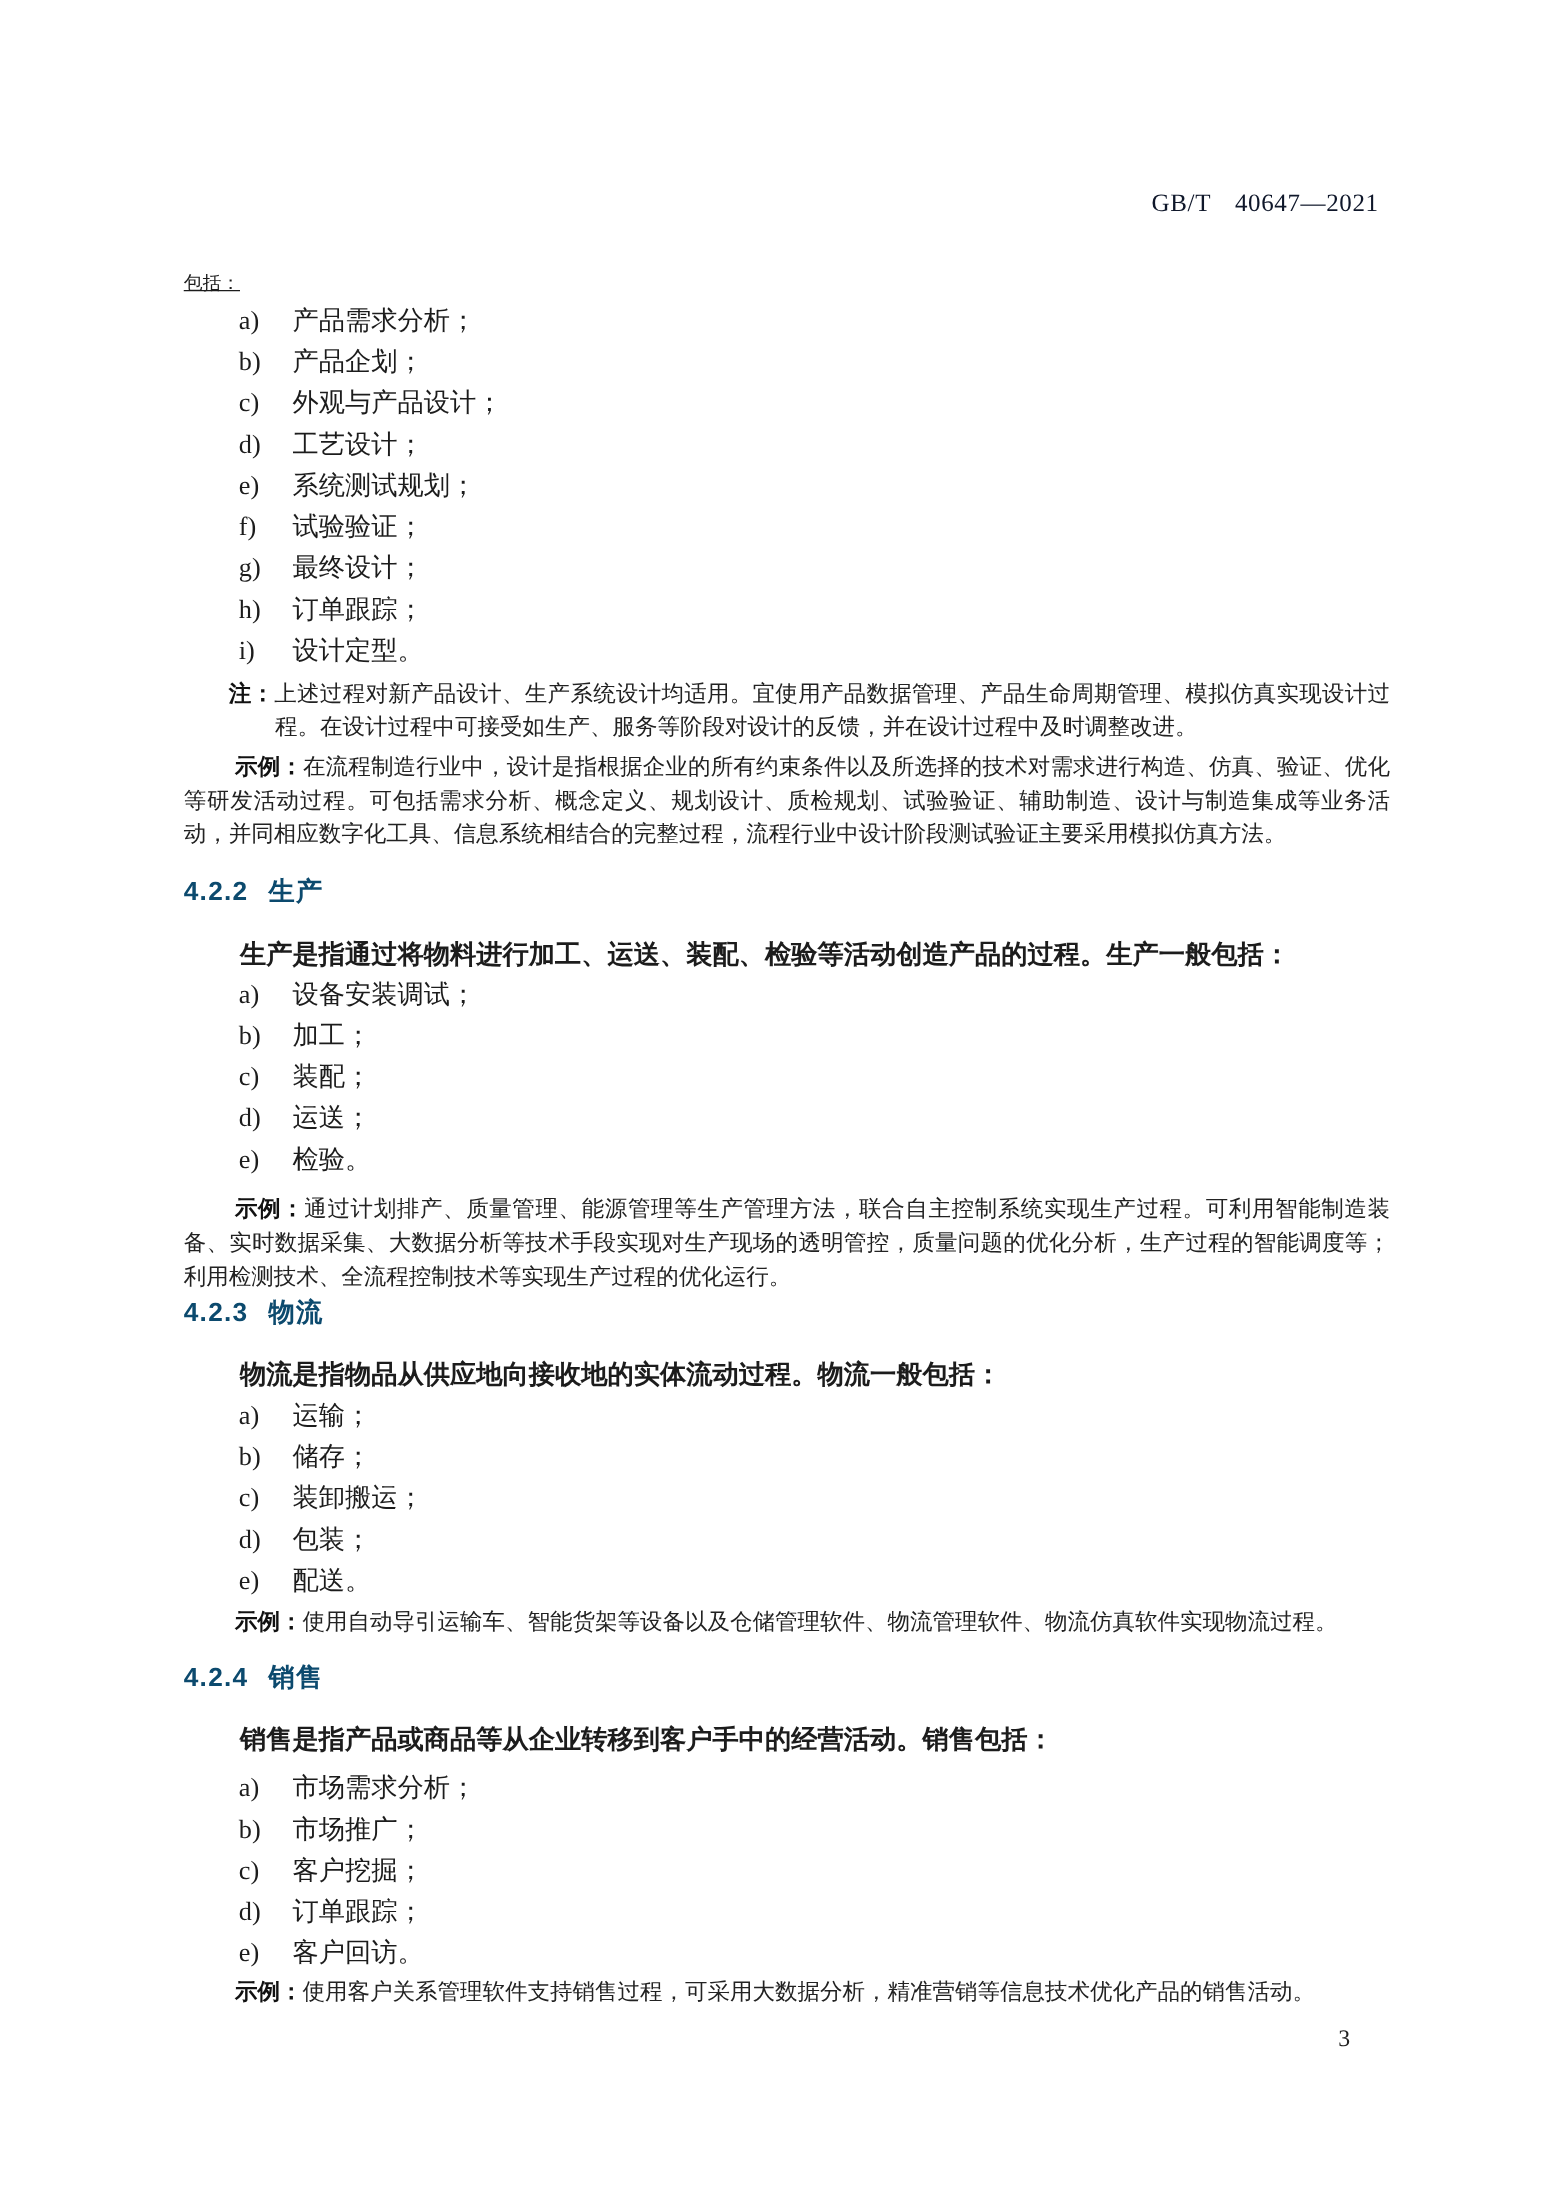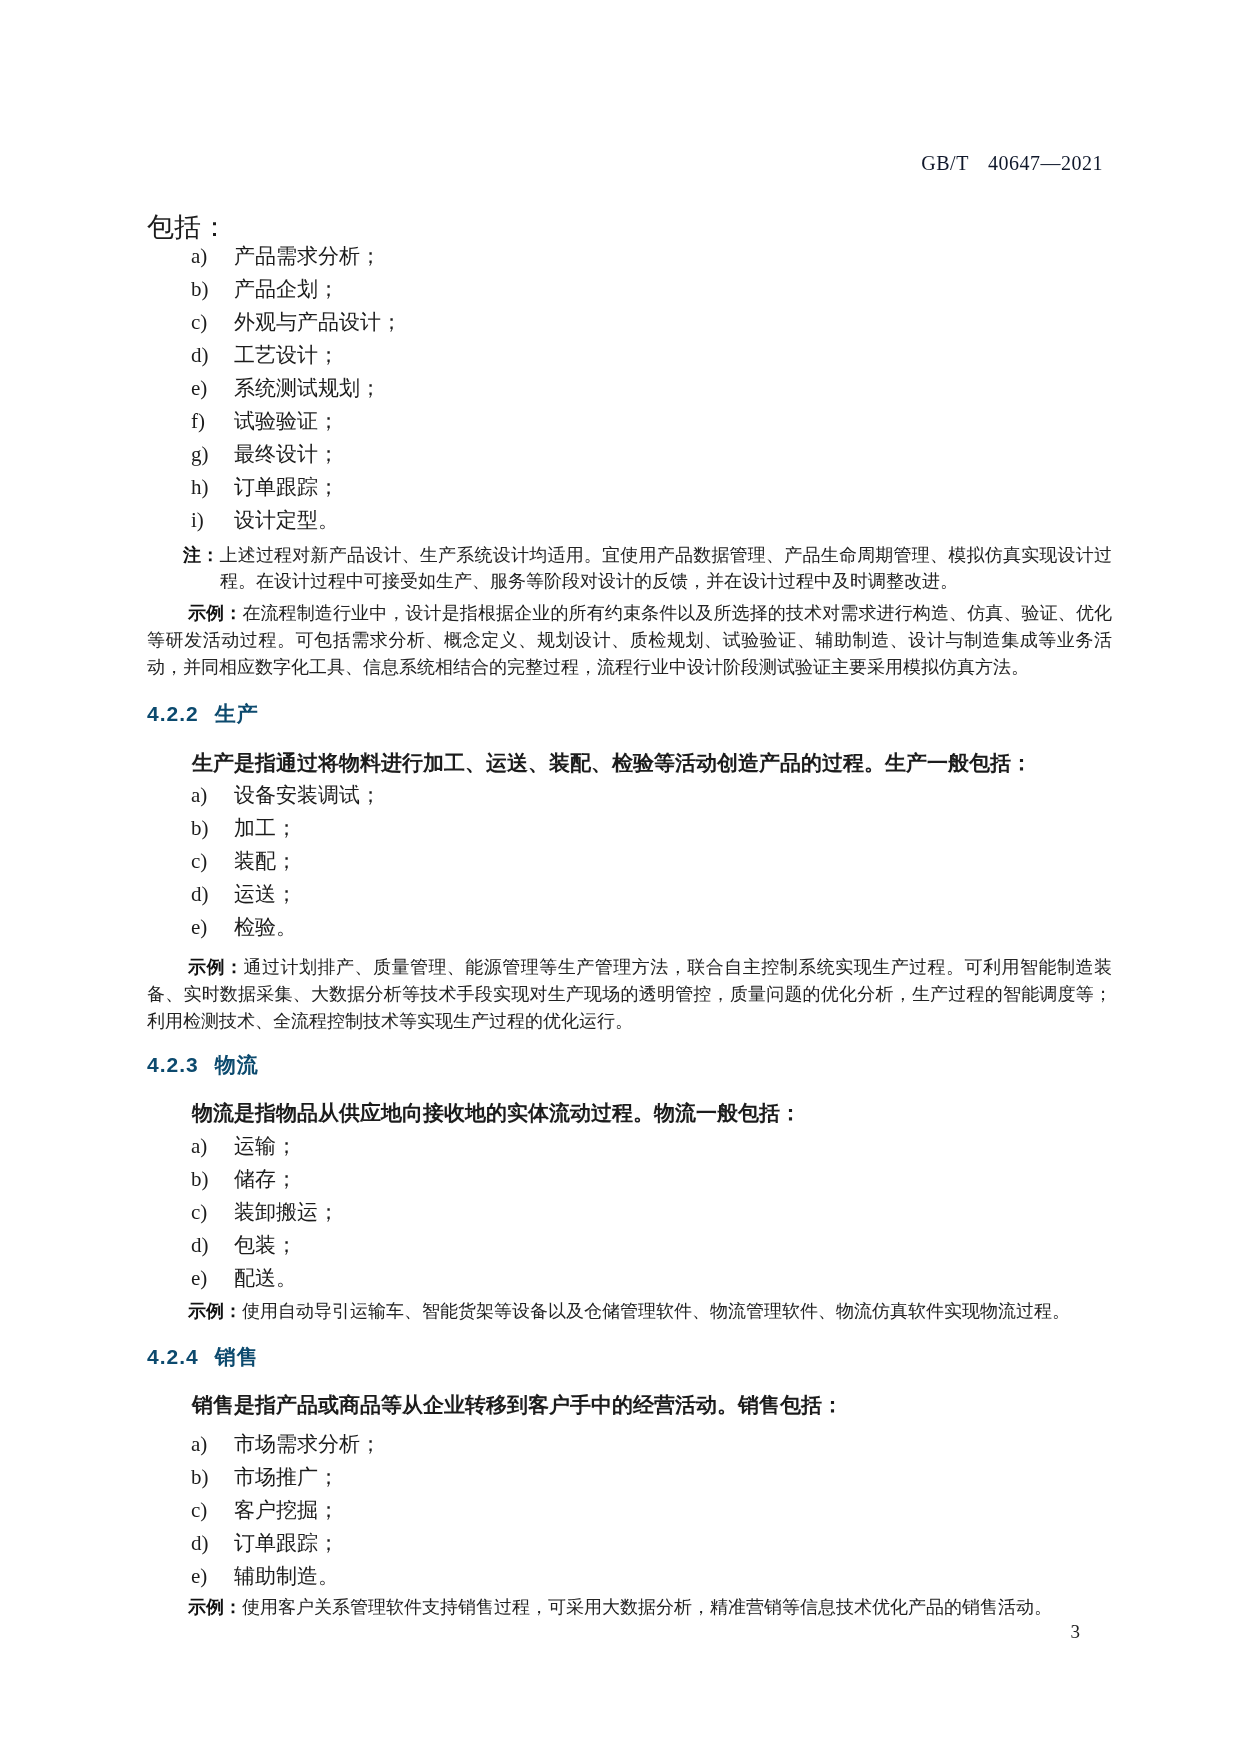--- a/index.html
+++ b/index.html
@@ -16,21 +16,21 @@
     position:absolute; top:152px; right:137px;
     font-size:20px; line-height:22px;
     word-spacing:14px; letter-spacing:0.5px;
     color:#0f172a;
   }
   .content {
     position:absolute; left:147px; top:0;
     width:965px;
     padding-top:214px;
   }
-  .lead { font-size:27px; line-height:26px; }
+  .lead { font-size:15px; line-height:26px;text-decoration:underline; }
   .li {
     position:relative; font-size:21px; line-height:33px;
     padding-left:87px;
   }
   .li-label { position:absolute; left:44px; top:0; }
   .note {
     font-size:18px; line-height:26px;
     padding-left:73px; text-indent:-37px;
     text-align:justify; color:#222;
   }
@@ -49,21 +49,21 @@
     letter-spacing:1px;
   }
   .sec-title { margin-left:16px; letter-spacing:1px; }
   .para { font-size:21px; line-height:26px; text-indent:45px;font-weight:bold; }
   .pageno {
     position:absolute; top:1621px; right:160px;
     font-size:19px; line-height:22px; color:#222;
   }
   
   .mt3{margin-top:3px}.mt4{margin-top:4px}.mt5{margin-top:5px}.mt6{margin-top:6px}
-  .mt10{margin-top:10px}.mt18{margin-top:18px}.mt20{margin-top:20px}.mt21{margin-top:21px}
+  .mt10{margin-top:10px}.mt18{margin-top:4px}.mt20{margin-top:20px}.mt21{margin-top:21px}
   .mt23{margin-top:23px}.mt24{margin-top:24px}.mt1{margin-top:1px}
 </style>
 </head>
 <body>
 
 <div class="page">
 
   <div class="doc-header">GB/T 40647—2021</div>
 
   <div class="content">
@@ -108,21 +108,21 @@
     </div>
     <p class="example mt3"><span class="blabel">示例：</span><span>使用自动导引运输车、智能货架等设备以及仓储管理软件、物流管理软件、物流仿真软件实现物流过程。</span></p>
 
     <div class="sec-heading mt20"><span>4.2.4</span><span class="sec-title">销售</span></div>
     <p class="para mt23">销售是指产品或商品等从企业转移到客户手中的经营活动。销售包括：</p>
     <div class="mt10">
       <div class="li"><span class="li-label">a)</span><span class="li-text">市场需求分析；</span></div>
       <div class="li"><span class="li-label">b)</span><span class="li-text">市场推广；</span></div>
       <div class="li"><span class="li-label">c)</span><span class="li-text">客户挖掘；</span></div>
       <div class="li"><span class="li-label">d)</span><span class="li-text">订单跟踪；</span></div>
-      <div class="li"><span class="li-label">e)</span><span class="li-text">辅助制造。</span></div>
+      <div class="li"><span class="li-label">e)</span><span class="li-text">客户回访。</span></div>
     </div>
     <p class="example mt1"><span class="blabel">示例：</span><span>使用客户关系管理软件支持销售过程，可采用大数据分析，精准营销等信息技术优化产品的销售活动。</span></p>
 
   </div>
 
   <div class="pageno">3</div>
 
 </div>
 
 </body></html>

